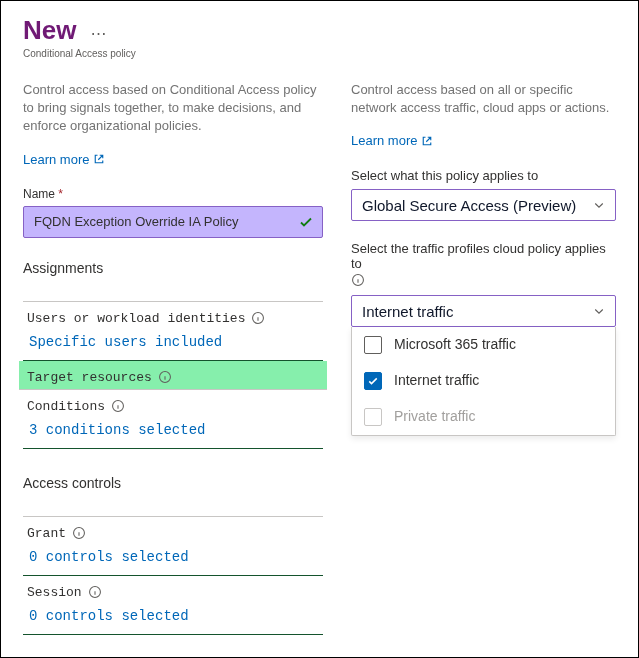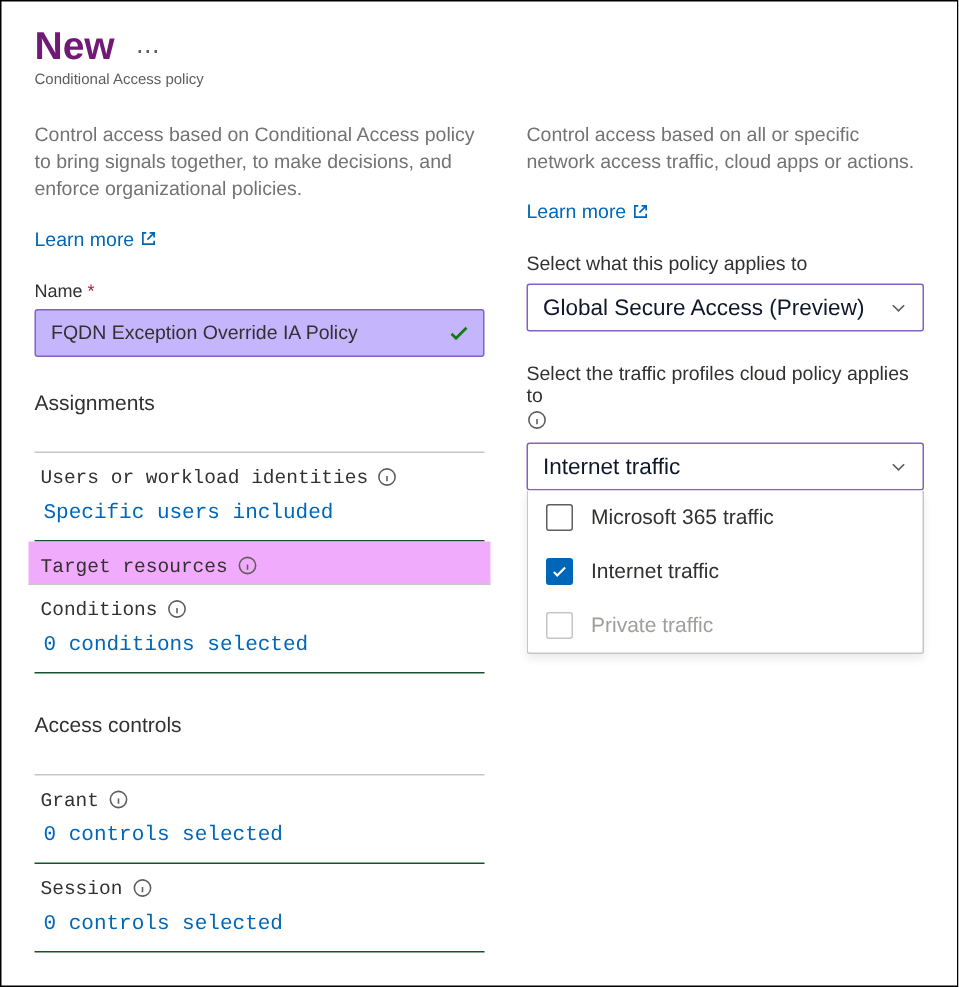--- a/index.html
+++ b/index.html
@@ -65,21 +65,21 @@
     margin-top: 22px;
     padding-bottom: 25px;
     border-bottom: 1px solid #c8c6c4;
   }
   .item {
     padding: 9px 4px 4px 4px;
     border-bottom: 1px solid #14532d;
     font-family: Liberation Mono, monospace;
   }
   .item.selected {
-    background: #f0abfc;
+    background: #86efac;
     border-color: #c8c6c4;
     margin-left: -4px;
     margin-right: -4px;
     padding-left: 8px;
     padding-right: 8px;
     text-align: right;
   }
   .item-head {
     font-size: 13px;
     color: #323130;
@@ -210,21 +210,21 @@
       <div class="item">
         <div class="item-head">
           <span>Conditions</span>
           <span class="info-icon">
             <svg viewBox="0 0 16 16" fill="none" stroke="currentColor" stroke-width="1.2">
                 <circle cx="8" cy="8" r="6.2"></circle>
                 <path d="M8 7.2v4M8 4.6v.01"></path>
               </svg>
           </span>
         </div>
-        <div class="item-val">0 conditions selected</div>
+        <div class="item-val">3 conditions selected</div>
       </div>
 
       <div class="section-heading" style="margin-top:26px">Access controls</div>
 
       <div class="item">
         <div class="item-head">
           <span>Grant</span>
           <span class="info-icon">
             <svg viewBox="0 0 16 16" fill="none" stroke="currentColor" stroke-width="1.2">
                 <circle cx="8" cy="8" r="6.2"></circle>

